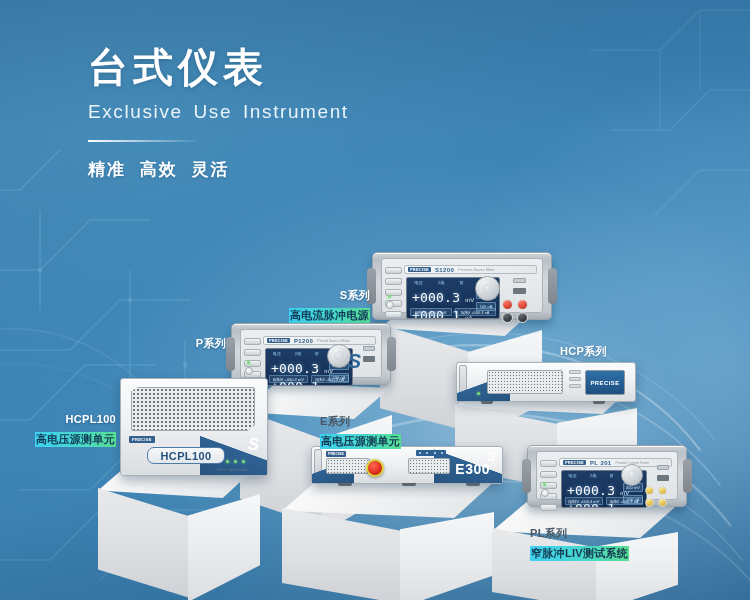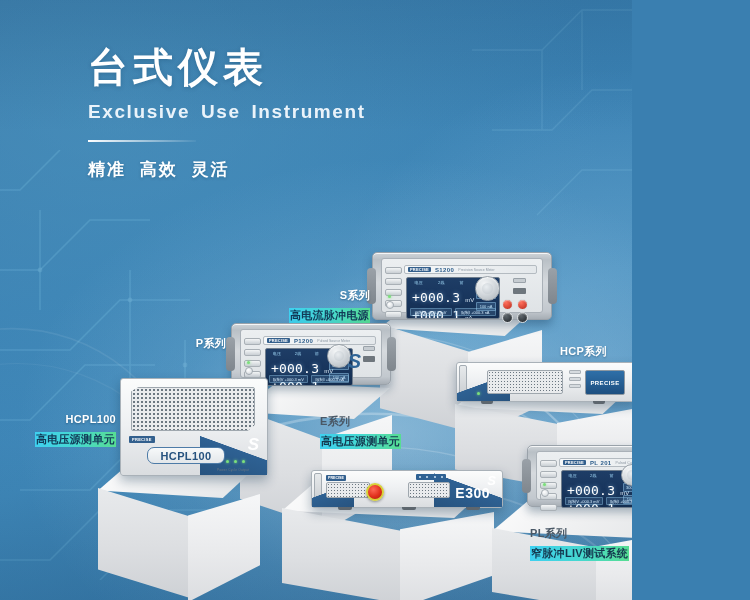--- a/index.html
+++ b/index.html
@@ -3,21 +3,21 @@
 <meta charset="utf-8">
 <style>
   * { margin:0; padding:0; box-sizing:border-box; }
   html,body { width:750px; height:600px; overflow:hidden; }
   body {
     font-family:"Liberation Sans","DejaVu Sans",sans-serif;
     background:#3a7fb0;
     position:relative;
   }
 
-  #stage { position:absolute; inset:0; width:632px; height:600px; overflow:hidden; }
+  #stage { position:absolute; inset:0; width:750px; height:600px; overflow:hidden; }
 
   
   .bg-base {
     position:absolute; inset:0;
     background:
       radial-gradient(ellipse 520px 380px at 62% 72%, rgba(186,219,238,0.55) 0%, rgba(140,190,222,0.22) 42%, rgba(60,130,175,0) 72%),
       radial-gradient(ellipse 430px 430px at 97% 60%, rgba(150,200,232,0.42) 0%, rgba(90,155,200,0) 68%),
       radial-gradient(ellipse 700px 500px at 18% 18%, rgba(78,150,192,0.55) 0%, rgba(50,120,165,0) 70%),
       linear-gradient(160deg,#3c7cab 0%,#3b82b4 38%,#3f87b8 60%,#356f9e 100%);
   }
@@ -33,21 +33,21 @@
   .swoosh-l { position:absolute; left:-30px; top:300px; width:260px; height:260px; opacity:.35; }
 
   
   .header { position:absolute; left:88px; top:44px; }
   .h-title {
     font-size:40px; font-weight:bold; color:#ffffff; letter-spacing:5px;
     line-height:1.15; text-shadow:0 1px 4px rgba(10,50,80,.25);
   }
   .h-sub {
     margin-top:11px; font-size:19px; color:#eaf3fa; letter-spacing:1.6px;
-    font-weight:700; word-spacing:4px;
+    font-weight:400; word-spacing:4px;
   }
   .h-rule {
     margin-top:17px; width:108px; height:2px;
     background:linear-gradient(to right,#ffffff,rgba(255,255,255,0.05));
   }
   .h-tag {
     margin-top:16px; font-size:17px; font-weight:bold; color:#ffffff;
     letter-spacing:2px; word-spacing:7px; text-shadow:0 1px 3px rgba(10,50,80,.3);
   }
 
@@ -483,21 +483,21 @@
         <span class="led" style="position:relative;"></span>
       </div>
       <div style="position:absolute; right:18px; bottom:3px; font-size:3.2px; color:#6b7883; letter-spacing:.2px;">Power Cycle Output</div>
     </div>
   </div>
   <div class="lbl on-blue ralign" style="left:8px; top:396px; width:108px;">
     <div class="l1">HCPL100</div>
     <div><span class="l2">高电压源测单元</span></div>
   </div>
 
-  <div class="instr" style="left:311px; top:470px; width:192px; height:38px;">
+  <div class="instr" style="left:311px; top:446px; width:192px; height:38px;">
     <div class="rack" style="left:0; top:0; width:192px; height:38px;">
       <div class="ear" style="left:2px;"></div>
       <div class="corner-bl" style="width:22%;"></div>
       <div class="corner-br" style="width:36%;"></div>
       <div style="position:absolute; left:14px; top:4px; background:#33608e; color:#fff; font-size:3.6px; font-weight:bold; padding:1px 2px; border-radius:1px;">PRECISE</div>
       <div class="vent fine" style="left:14px; top:11px; width:44px; height:16px;"></div>
       <div class="vent fine" style="left:96px; top:11px; width:42px; height:16px;"></div>
       <div style="position:absolute; left:104px; top:3px; width:30px; height:6px; background:#2e6193; border-radius:1px;
                   display:flex; align-items:center; justify-content:space-around;">
         <span style="width:2px;height:2px;border-radius:50%;background:#cfe3f5;"></span>

